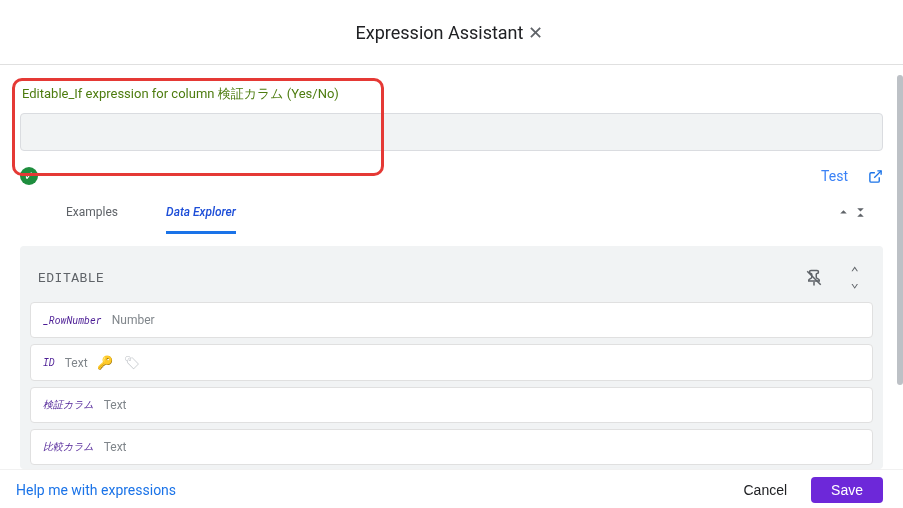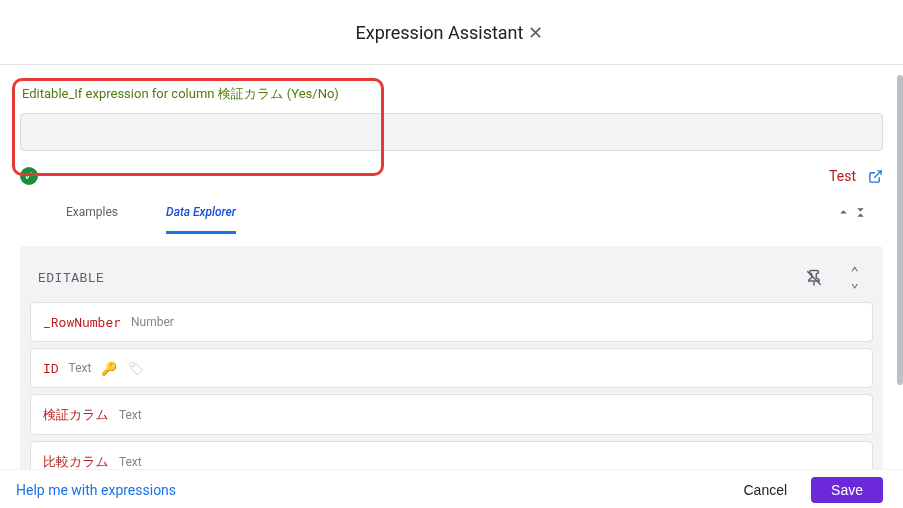--- a/index.html
+++ b/index.html
@@ -78,25 +78,25 @@
       background: #1e8e3e;
       border-radius: 50%;
       width: 18px;
       height: 18px;
       display: flex;
       align-items: center;
       justify-content: center;
       font-size: 12px;
     }
     .test-link {
-      color: #b91c1c;
-      font-size: 14px;
-      display: flex;
-      align-items: center;
-      gap: 12px;
+      color: #3b82f6;
+      font-size: 14px;
+      display: flex;
+      align-items: center;
+      gap: 20px;
       cursor: pointer;
     }
     .tabs-row {
       display: flex;
       justify-content: space-between;
       align-items: center;
       margin-top: 8px;
     }
     .tabs {
       display: flex;
@@ -160,22 +160,23 @@
       border-radius: 4px;
       padding: 10px 12px;
       display: flex;
       align-items: center;
       gap: 10px;
       font-size: 13px;
       cursor: pointer;
     }
     .col-name {
       font-family: 'Roboto Mono', monospace;
-      font-size: 13px;
-      color: #b91c1c;
+      font-size: 10px;
+      color: #4c1d95;
+      font-style: italic;
     }
     .col-type {
       font-size: 12px;
       color: #80868b;
     }
     .key-icon { color: #1a73e8; font-size: 13px; }
     .tag-icon { color: #bdc1c6; font-size: 13px; }
     .footer {
       position: absolute;
       bottom: 0;

